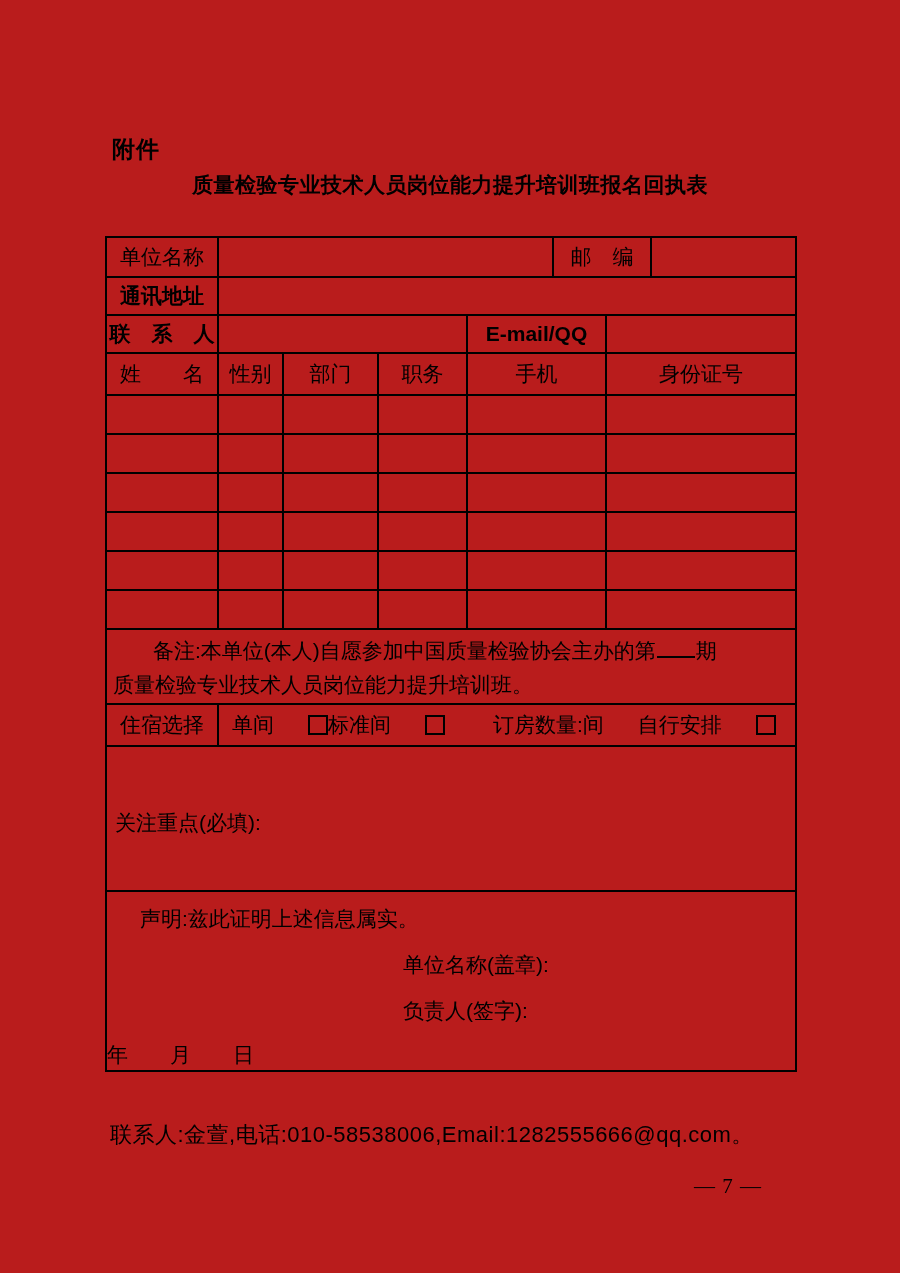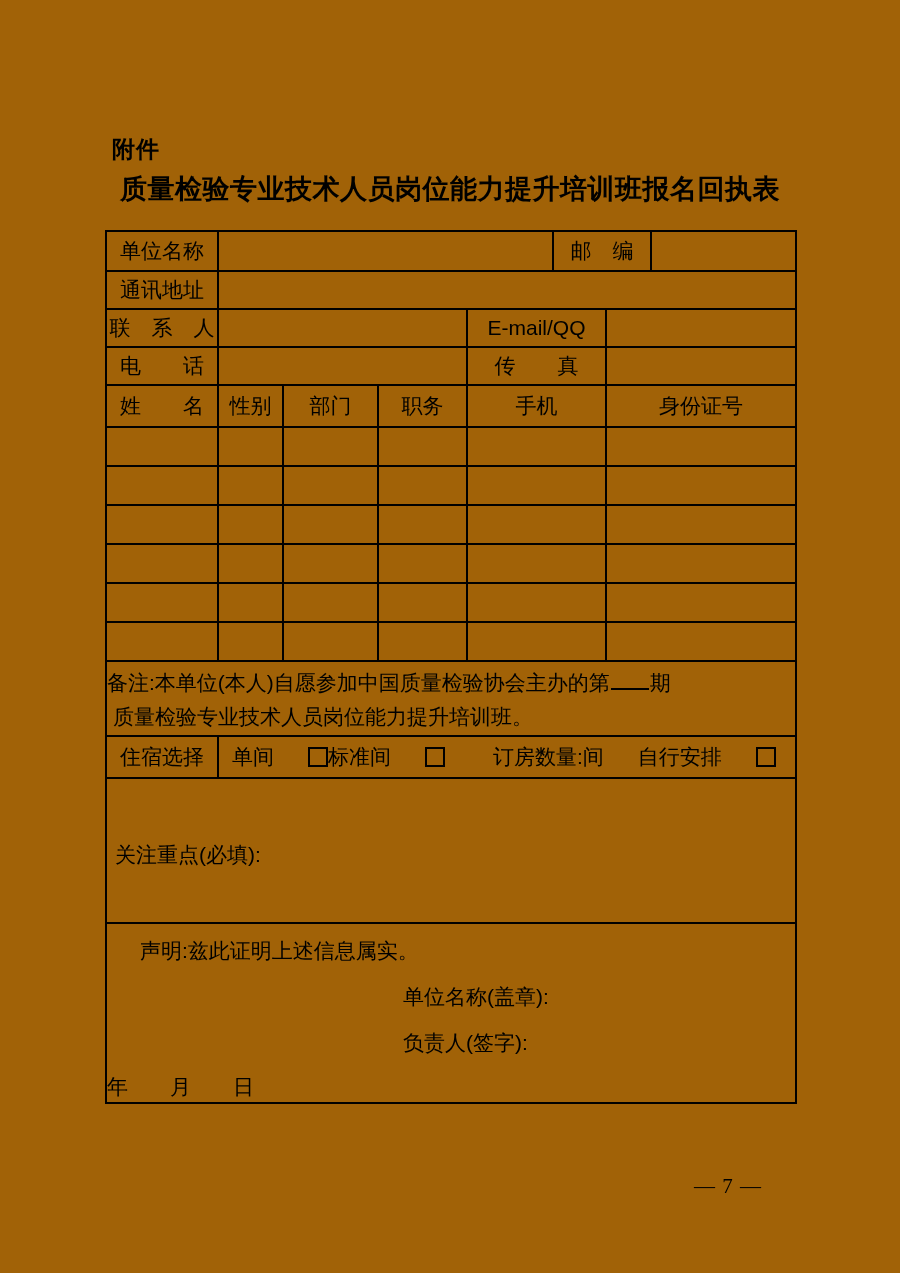--- a/index.html
+++ b/index.html
@@ -1,47 +1,47 @@
 <!DOCTYPE html>
 <html><head>
 <meta charset="utf-8">
 <style>
   html,body { margin:0; padding:0; background:#fff; }
   .page {
-    position:relative; width:900px; height:1273px; background:#a16207;
+    position:relative; width:900px; height:1273px; background:#b91c1c;
     font-family:"Liberation Sans","DejaVu Sans",sans-serif; color:#000;
     overflow:hidden;
   }
   .attachment {
     position:absolute; left:112px; top:134px;
     font-size:23px; font-weight:bold; letter-spacing:1px;
   }
   .doc-title {
     position:absolute; left:0; top:171px; width:900px;
-    text-align:center; font-size:27px; font-weight:bold; letter-spacing:0.5px;
+    text-align:center; font-size:21px; font-weight:bold; letter-spacing:0.5px;
   }
   table.form-table {
-    position:absolute; left:105px; top:230px; width:690px;
+    position:absolute; left:105px; top:236px; width:690px;
     border-collapse:collapse; table-layout:fixed;border-radius:6px;
   }
   table.form-table td {
     border:2px solid #000; padding:0; font-size:21px;
     overflow:hidden; vertical-align:middle;
   }
   td.lbl { text-align:center; white-space:nowrap; }
   tr.r1 { height:40px; }
-  tr.r2, tr.r3, tr.r4 { height:38px; }
+  tr.r2, tr.r3, tr.r4 { height:38px;font-weight:bold; }
   tr.rhdr { height:42px;margin-left:24px; }
   tr.rr { height:39px; }
   tr.r-remark { height:75px; }
   tr.r-accom { height:42px; }
   tr.r-focus { height:145px; }
   tr.r-decl { height:180px; }
   .remark-cell { vertical-align:top; }
-  .remark-line1 { line-height:34px; margin-top:3px; white-space:nowrap; }
+  .remark-line1 { padding-left:46px; line-height:34px; margin-top:3px; white-space:nowrap; }
   .remark-line2 { padding-left:6px; line-height:34px; white-space:nowrap; }
   .blank {
     display:inline-block; width:38px; height:4px;
     border-bottom:2px solid #000; vertical-align:baseline; margin:0 1px;
   }
   .accom { display:flex; align-items:center; height:100%; }
   .ai { white-space:nowrap; display:inline-flex; align-items:center;gap:30px; }
   .m13 { margin-left:13px; } .m46 { }
   .m48 { margin-left:48px; } .m34 { margin-left:34px; }
   .cb {
@@ -98,26 +98,20 @@
       <td colspan="7"></td>
     </tr>
 
     <tr class="r3">
       <td class="lbl">联　系　人</td>
       <td colspan="3"></td>
       <td colspan="2" class="lbl">E-mail/QQ</td>
       <td colspan="2"></td>
     </tr>
 
-    <tr class="r4">
-      <td class="lbl">电　　话</td>
-      <td colspan="3"></td>
-      <td colspan="2" class="lbl">传　　真</td>
-      <td colspan="2"></td>
-    </tr>
 
     <tr class="rhdr">
       <td class="lbl">姓　　名</td>
       <td class="lbl">性别</td>
       <td class="lbl">部门</td>
       <td class="lbl">职务</td>
       <td colspan="2" class="lbl">手机</td>
       <td colspan="2" class="lbl">身份证号</td>
     </tr>
 
@@ -211,15 +205,16 @@
       <td colspan="8" class="decl-cell">
         <div class="decl-statement">声明:兹此证明上述信息属实。</div>
         <div class="decl-seal">单位名称(盖章):</div>
         <div class="decl-sign">负责人(签字):</div>
         <div class="decl-date">年　　月　　日</div>
       </td>
     </tr>
   </tbody>
     </table>
 
+  <div class="footer-contact">联系人:金萱,电话:010-58538006,Email:1282555666@qq.com。</div>
   <div class="page-number">— 7 —</div>
 
 </div>
 
 </body></html>

